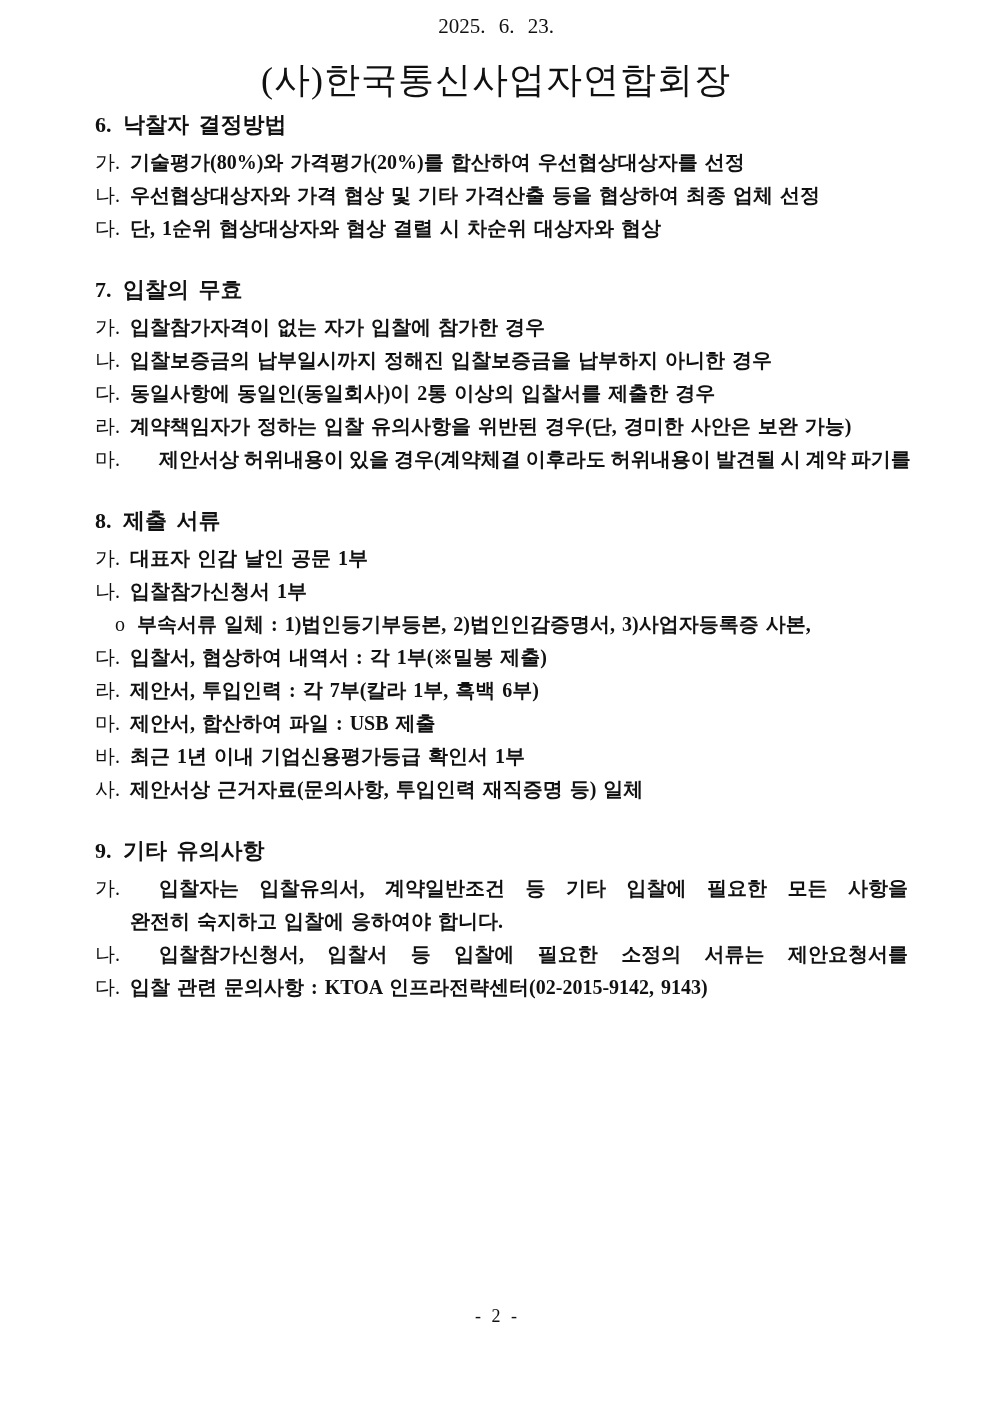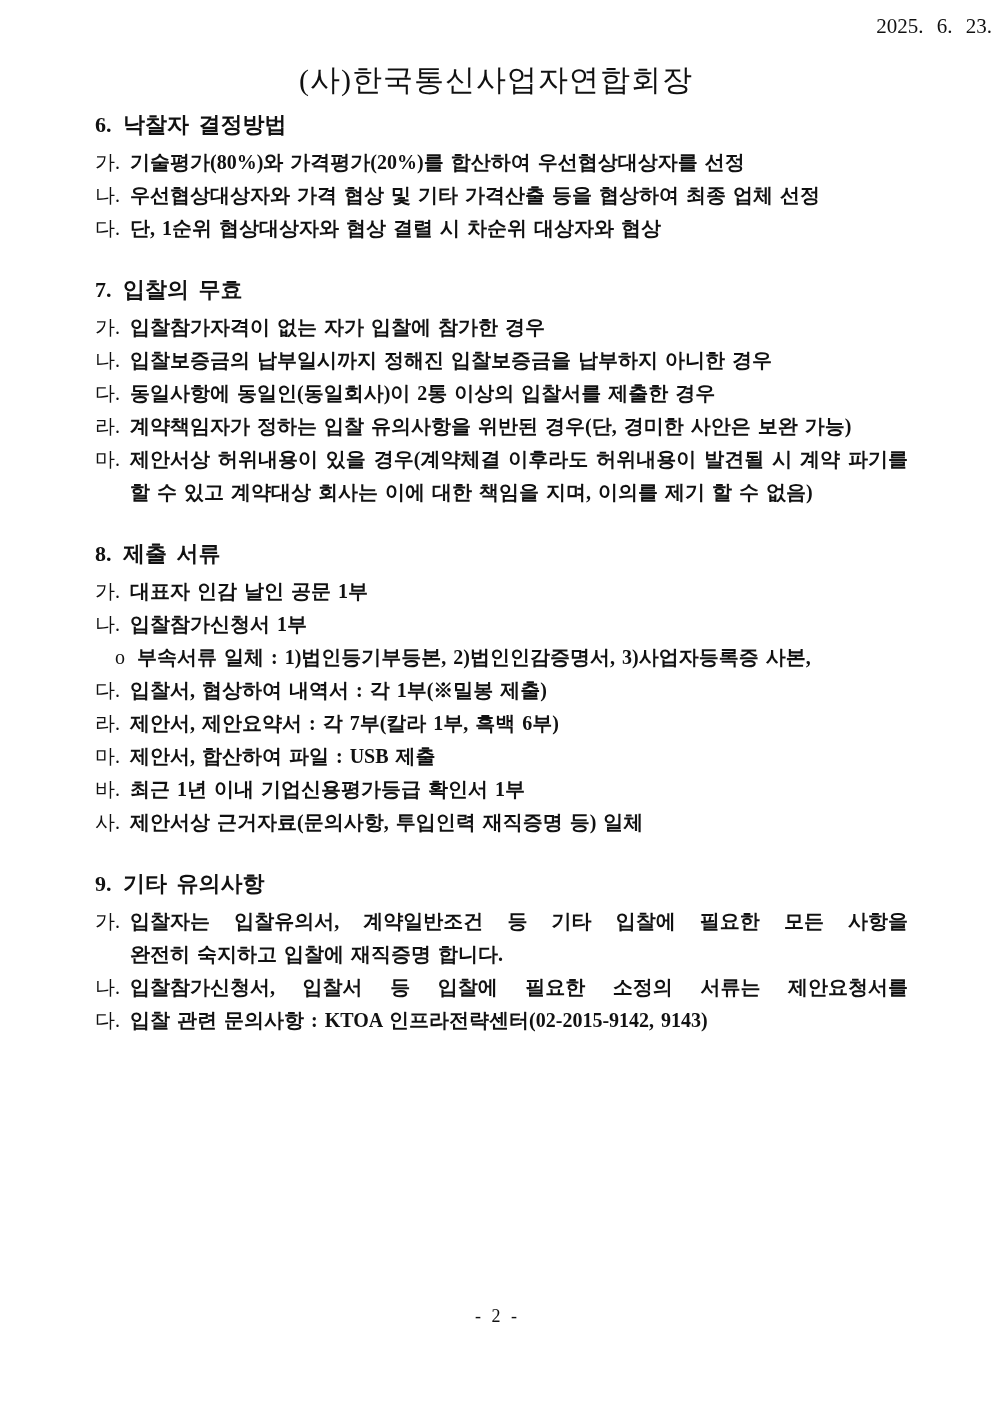--- a/index.html
+++ b/index.html
@@ -34,31 +34,32 @@
     flex: 1;
     white-space: nowrap;
     word-spacing: 2px;
     font-weight: bold;
   }
   .row.sub .label { margin-left: 20px; width: 22px; }
   .row .text.fill {
     word-spacing: normal;
     text-align: justify;
     text-align-last: justify;
+    margin-left: 29px;
   }
   .footer-date {
-    text-align: right;
+    text-align: center;
     font-size: 21px;
     line-height: 28px;
     margin-top: 12px;
     word-spacing: 8px;
   }
   .signature {
     text-align: center;
-    font-size: 30px;
+    font-size: 36px;
     line-height: 44px;
     margin-top: 18px;
     letter-spacing: 1px;
   }
   .page-number {
     position: absolute;
     left: 0;
     right: 0;
     top: 1306px;
     text-align: center;
@@ -108,24 +109,20 @@
           <span class="text">동일사항에 동일인(동일회사)이 2통 이상의 입찰서를 제출한 경우</span>
         </div>
         <div class="row">
           <span class="label">라.</span>
           <span class="text">계약책임자가 정하는 입찰 유의사항을 위반된 경우(단, 경미한 사안은 보완 가능)</span>
         </div>
         <div class="row">
           <span class="label">마.</span>
           <span class="text fill">제안서상 허위내용이 있을 경우(계약체결 이후라도 허위내용이 발견될 시 계약 파기를</span>
         </div>
-        <div class="row">
-          <span class="label"></span>
-          <span class="text">할 수 있고 계약대상 회사는 이에 대한 책임을 지며, 이의를 제기 할 수 없음)</span>
-        </div>
       </div>
       <div class="section">
         <div class="heading">
           <span class="num">8.</span>
           <span class="title">제출 서류</span>
         </div>
         <div class="row">
           <span class="label">가.</span>
           <span class="text">대표자 인감 날인 공문 1부</span>
         </div>
@@ -136,21 +133,21 @@
         <div class="row sub">
           <span class="label">o</span>
           <span class="text">부속서류 일체 : 1)법인등기부등본, 2)법인인감증명서, 3)사업자등록증 사본,</span>
         </div>
         <div class="row">
           <span class="label">다.</span>
           <span class="text">입찰서, 협상하여 내역서 : 각 1부(※밀봉 제출)</span>
         </div>
         <div class="row">
           <span class="label">라.</span>
-          <span class="text">제안서, 제안요약서 : 각 7부(칼라 1부, 흑백 6부)</span>
+          <span class="text">제안서, 투입인력 : 각 7부(칼라 1부, 흑백 6부)</span>
         </div>
         <div class="row">
           <span class="label">마.</span>
           <span class="text">제안서, 합산하여 파일 : USB 제출</span>
         </div>
         <div class="row">
           <span class="label">바.</span>
           <span class="text">최근 1년 이내 기업신용평가등급 확인서 1부</span>
         </div>
         <div class="row">
@@ -162,21 +159,21 @@
         <div class="heading">
           <span class="num">9.</span>
           <span class="title">기타 유의사항</span>
         </div>
         <div class="row">
           <span class="label">가.</span>
           <span class="text fill">입찰자는 입찰유의서, 계약일반조건 등 기타 입찰에 필요한 모든 사항을</span>
         </div>
         <div class="row">
           <span class="label"></span>
-          <span class="text">완전히 숙지하고 입찰에 재직증명 합니다.</span>
+          <span class="text">완전히 숙지하고 입찰에 응하여야 합니다.</span>
         </div>
         <div class="row">
           <span class="label">나.</span>
           <span class="text fill">입찰참가신청서, 입찰서 등 입찰에 필요한 소정의 서류는 제안요청서를</span>
         </div>
         <div class="row">
           <span class="label">다.</span>
           <span class="text">입찰 관련 문의사항 : KTOA 인프라전략센터(02-2015-9142, 9143)</span>
         </div>
       </div>

